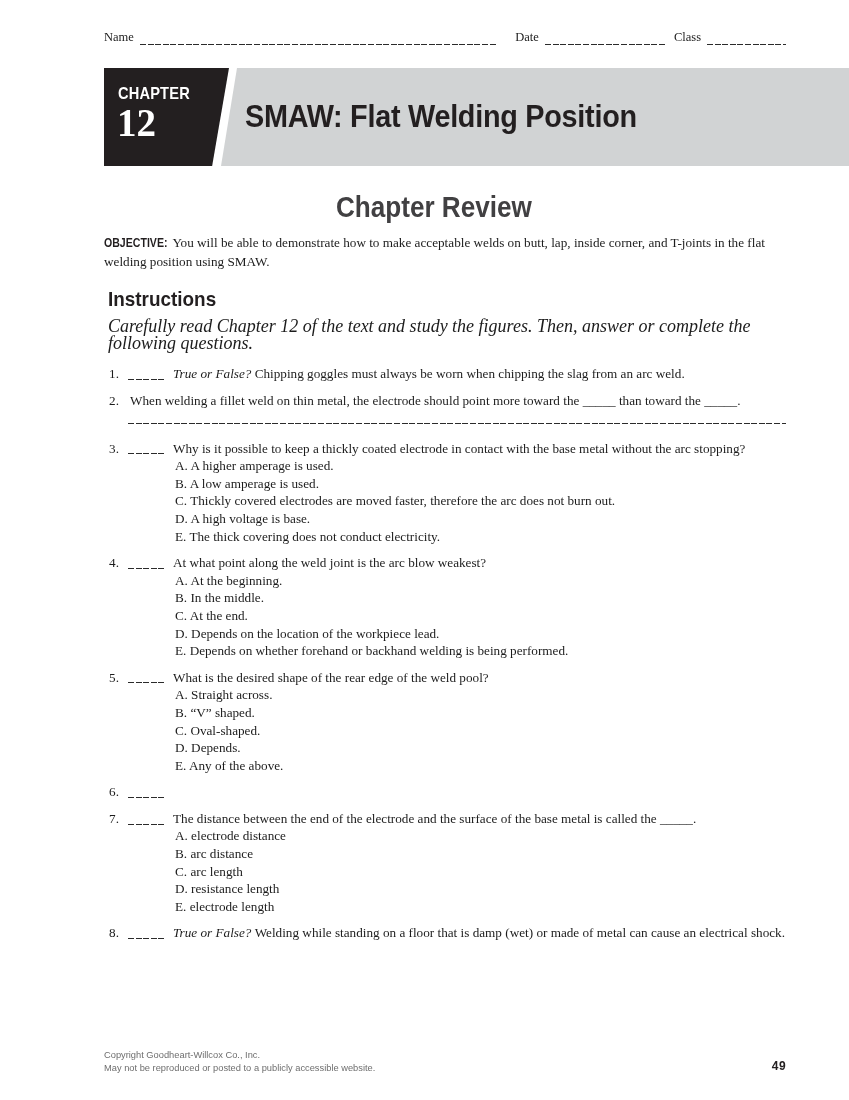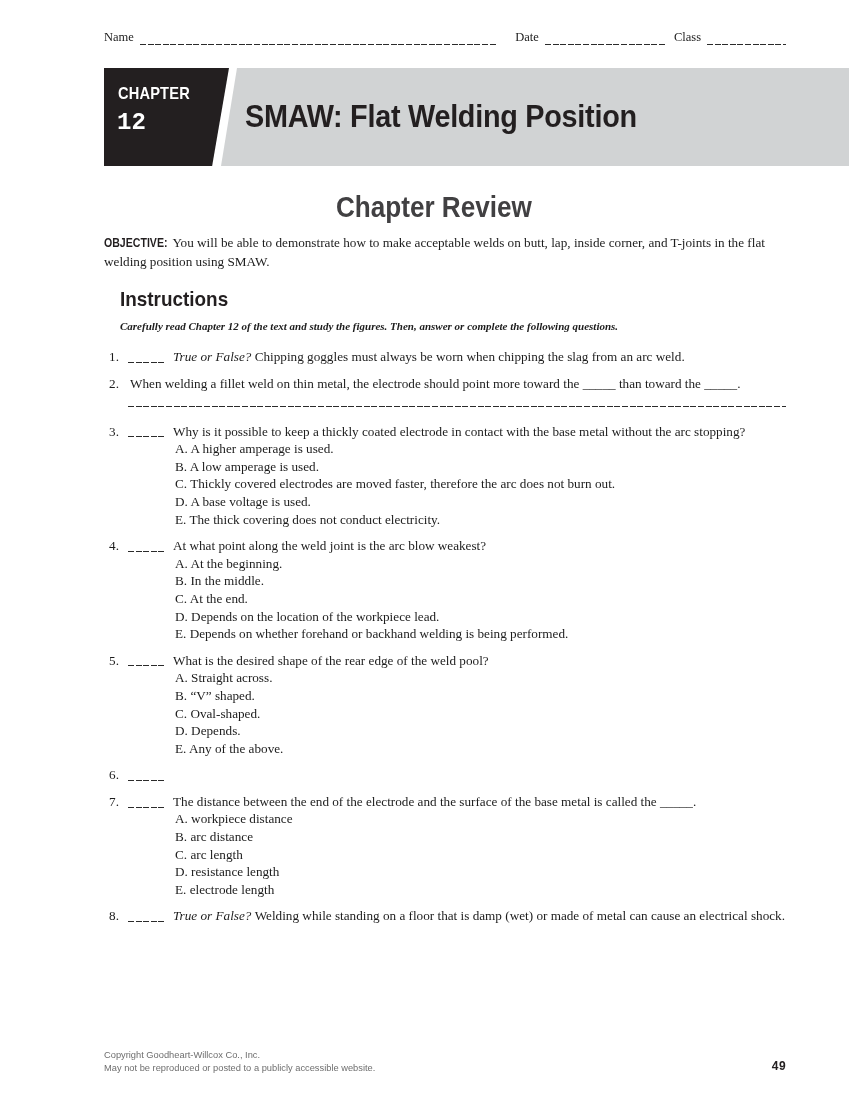--- a/index.html
+++ b/index.html
@@ -30,22 +30,22 @@
     position:absolute;left:0;top:0;width:125px;height:98px;background:#231f20;
     clip-path:polygon(0 0,100% 0,86.5% 100%,0 100%);
     color:#ffffff;
   }
   .ch-eyebrow{
     display:inline-block;transform:scaleX(0.86);transform-origin:0 50%;
     font-family:"Liberation Sans", sans-serif;font-weight:bold;
     font-size:17px;line-height:17px;margin:17px 0 0 14px;letter-spacing:.2px;
   }
   .ch-num{
-    display:block;font-family:Liberation Mono, monospace;font-weight:bold;
-    font-size:24px;line-height:36px;margin:2px 0 0 13px;letter-spacing:0;
+    display:block;font-family:Liberation Serif, serif;font-weight:bold;
+    font-size:39px;line-height:36px;margin:2px 0 0 13px;letter-spacing:0;
   }
   .ch-title{
     position:absolute;left:141px;top:50%;transform:translateY(-50%) scaleX(0.93);
     transform-origin:0 50%;
     font-family:"Liberation Sans", sans-serif;font-weight:bold;
     font-size:31px;color:#231f20;white-space:nowrap;letter-spacing:-.3px;
   }
   
   .content{position:absolute;left:104px;top:166px;width:682px;}
   h1.review{
@@ -56,24 +56,24 @@
     display:inline-block;transform:scaleX(0.9);transform-origin:0 50%;white-space:nowrap;
   }
   .objective{margin:10px 0 0;font-size:13.2px;line-height:17.7px;}
   .obj-label{
     display:inline-block;transform:scaleX(0.84);transform-origin:0 72%;
     margin-right:-10px;
     font-family:"Liberation Sans", sans-serif;font-weight:bold;font-size:12.6px;
     color:#231f20;white-space:nowrap;
   }
   h2.instr{
-    margin:16px 16px 0;font-family:"Liberation Sans", sans-serif;font-weight:bold;
+    margin:16px 4px 0;font-family:"Liberation Sans", sans-serif;font-weight:bold;
     font-size:21px;line-height:25px;color:#231f20;
   }
-  .instr-text{margin:7px 16px 0;font-size:11px;line-height:17px;font-style:italic;font-weight:bold;}
+  .instr-text{margin:7px 4px 0;font-size:18px;line-height:17px;font-style:italic;}
   .qlist{margin-top:13px;}
   .q{display:flex;align-items:flex-start;margin-bottom:9px;font-size:13.2px;line-height:17.6px;}
   .q-num{flex:none;width:15px;text-align:right;}
   .q-blank{flex:none;width:37px;height:15px;margin-left:9px;}
   .q-body{flex:1;margin-left:8px;min-width:0;}
   .q-body.no-blank{margin-left:11px;}
   .q-text{margin:0;}
   .choices{margin:0;}
   .choice{margin:0 0 0 2px;}
   .answer-line{height:3px;margin:12px 0 15px 24px;}
@@ -139,21 +139,21 @@
       <div class="answer-line dashline"></div>
       <div class="q">
         <span class="q-num">3.</span>
         <span class="q-blank dashline"></span>
         <div class="q-body">
           <p class="q-text">Why is it possible to keep a thickly coated electrode in contact with the base metal without the arc stopping?</p>
           <div class="choices">
             <p class="choice">A. A higher amperage is used.</p>
             <p class="choice">B. A low amperage is used.</p>
             <p class="choice">C. Thickly covered electrodes are moved faster, therefore the arc does not burn out.</p>
-            <p class="choice">D. A base voltage is used.</p>
+            <p class="choice">D. A high voltage is base.</p>
             <p class="choice">E. The thick covering does not conduct electricity.</p>
           </div>
         </div>
       </div>
       <div class="q">
         <span class="q-num">4.</span>
         <span class="q-blank dashline"></span>
         <div class="q-body">
           <p class="q-text">At what point along the weld joint is the arc blow weakest?</p>
           <div class="choices">
@@ -182,21 +182,21 @@
       <div class="q">
         <span class="q-num">6.</span>
         <span class="q-blank dashline"></span>
       </div>
       <div class="q">
         <span class="q-num">7.</span>
         <span class="q-blank dashline"></span>
         <div class="q-body">
           <p class="q-text">The distance between the end of the electrode and the surface of the base metal is called the _____.</p>
           <div class="choices">
-            <p class="choice">A. workpiece distance</p>
+            <p class="choice">A. electrode distance</p>
             <p class="choice">B. arc distance</p>
             <p class="choice">C. arc length</p>
             <p class="choice">D. resistance length</p>
             <p class="choice">E. electrode length</p>
           </div>
         </div>
       </div>
       <div class="q">
         <span class="q-num">8.</span>
         <span class="q-blank dashline"></span>

